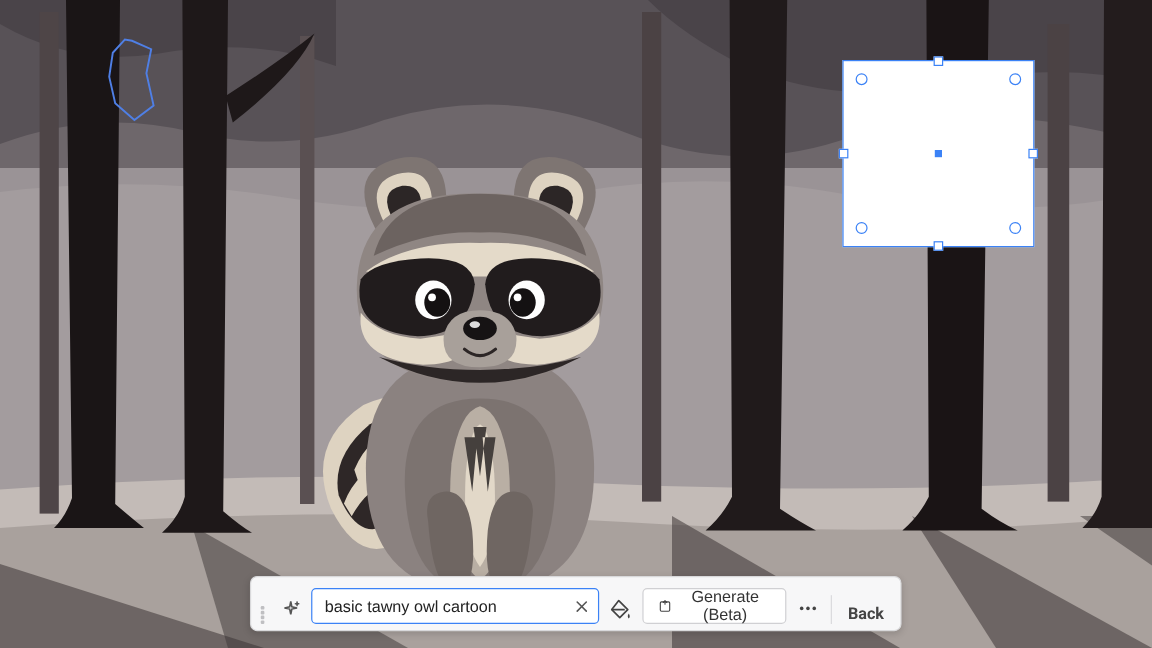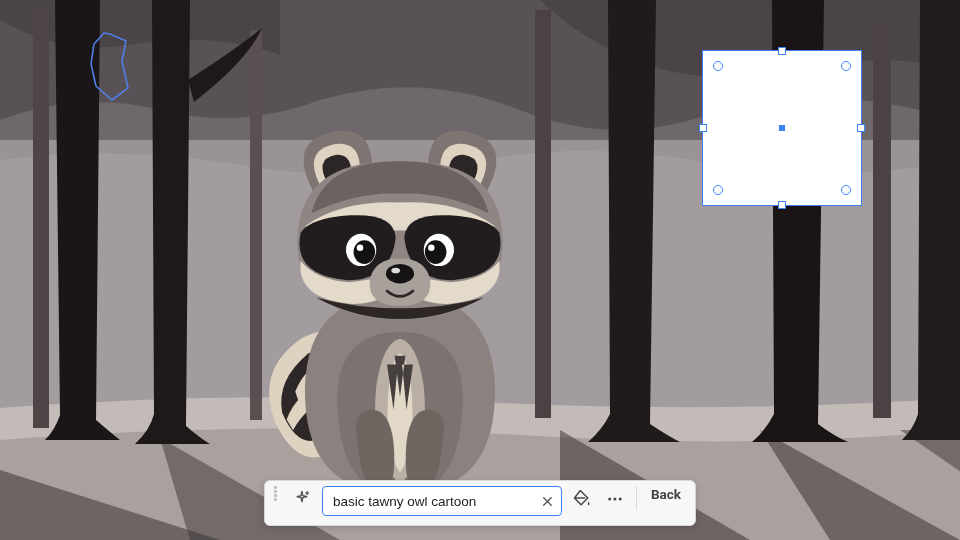--- a/index.html
+++ b/index.html
@@ -75,21 +75,21 @@
   .toolbar {
     position: absolute;
     left: 50%;
     bottom: 14px;
     transform: translateX(-50%);
     background: #f7f7f8;
     border: 1px solid #d9d9db;
     border-radius: 6px;
     box-shadow: 0 2px 6px rgba(0,0,0,0.15);
     display: flex;
-    align-items: flex-start;
+    align-items: flex-end;
     padding: 5px 8px 5px 5px;
     gap: 8px;
     height: 34px;
     box-sizing: content-box;
   }
 
   .drag-grip {
     width: 8px;
     display:flex;
     flex-direction:column;
@@ -322,20 +322,27 @@
     </div>
 
     <div class="paint-btn">
       <svg width="20" height="20" viewBox="0 0 24 24" fill="none" stroke="currentColor" stroke-width="1.7" stroke-linejoin="round">
         <path d="M10 3 L19 12 L11 20 L3 12 Z"></path>
         <path d="M3 12 L16 12"></path>
         <path d="M20 16 Q22 19 20 21 Q18 19 20 16 Z" fill="currentColor" stroke="none"></path>
       </svg>
     </div>
 
+    <button class="generate-btn">
+      <svg width="15" height="15" viewBox="0 0 24 24" fill="none" stroke="currentColor" stroke-width="1.9">
+        <rect x="4" y="4" width="16" height="16" rx="2"></rect>
+        <path d="M12 2 L12 8 M9 5 L12 2 L15 5" stroke-linecap="round" stroke-linejoin="round"></path>
+      </svg>
+      <span>Generate (Beta)</span>
+    </button>
 
     <div class="more-btn">
       <svg width="18" height="18" viewBox="0 0 24 24" fill="currentColor">
         <circle cx="5" cy="12" r="2"></circle>
           <circle cx="12" cy="12" r="2"></circle>
           <circle cx="19" cy="12" r="2"></circle>
       </svg>
     </div>
 
     <div class="divider"></div>

